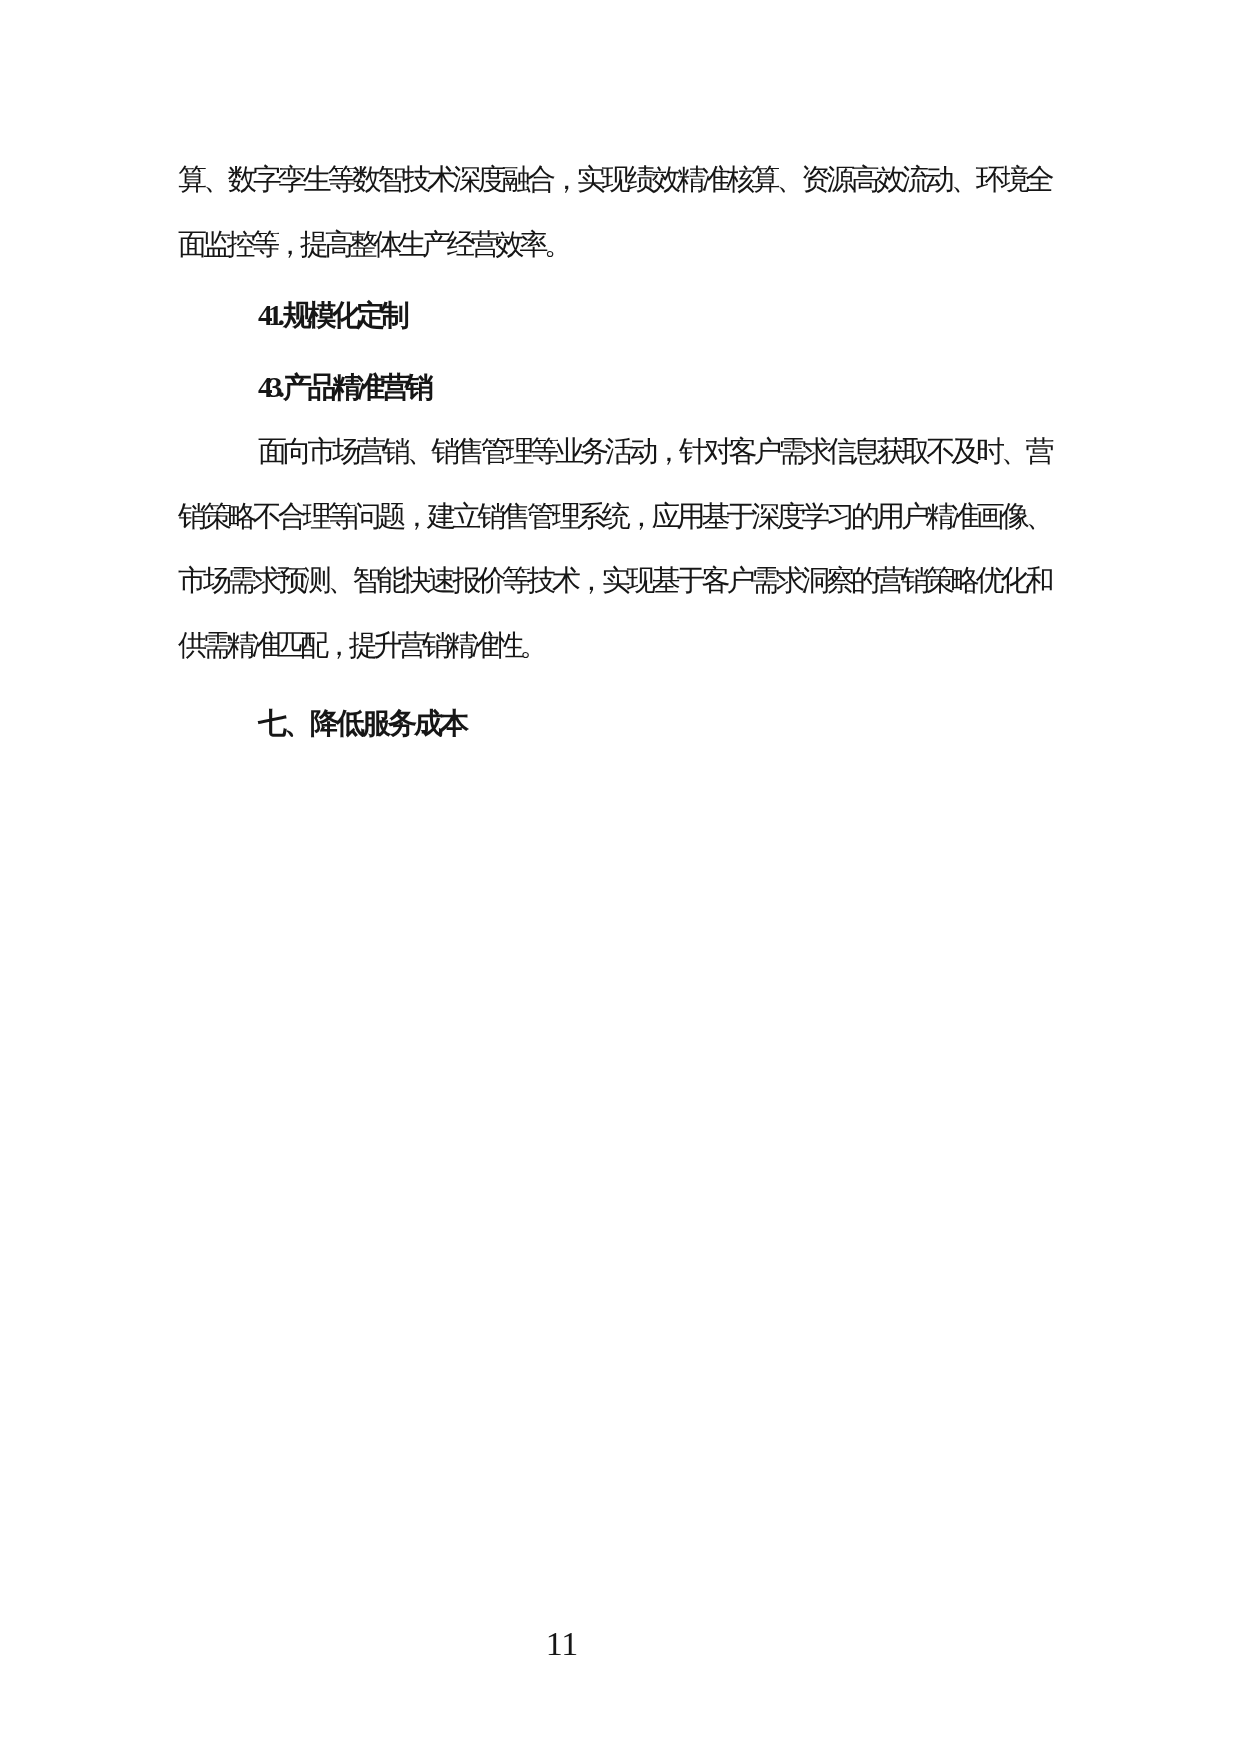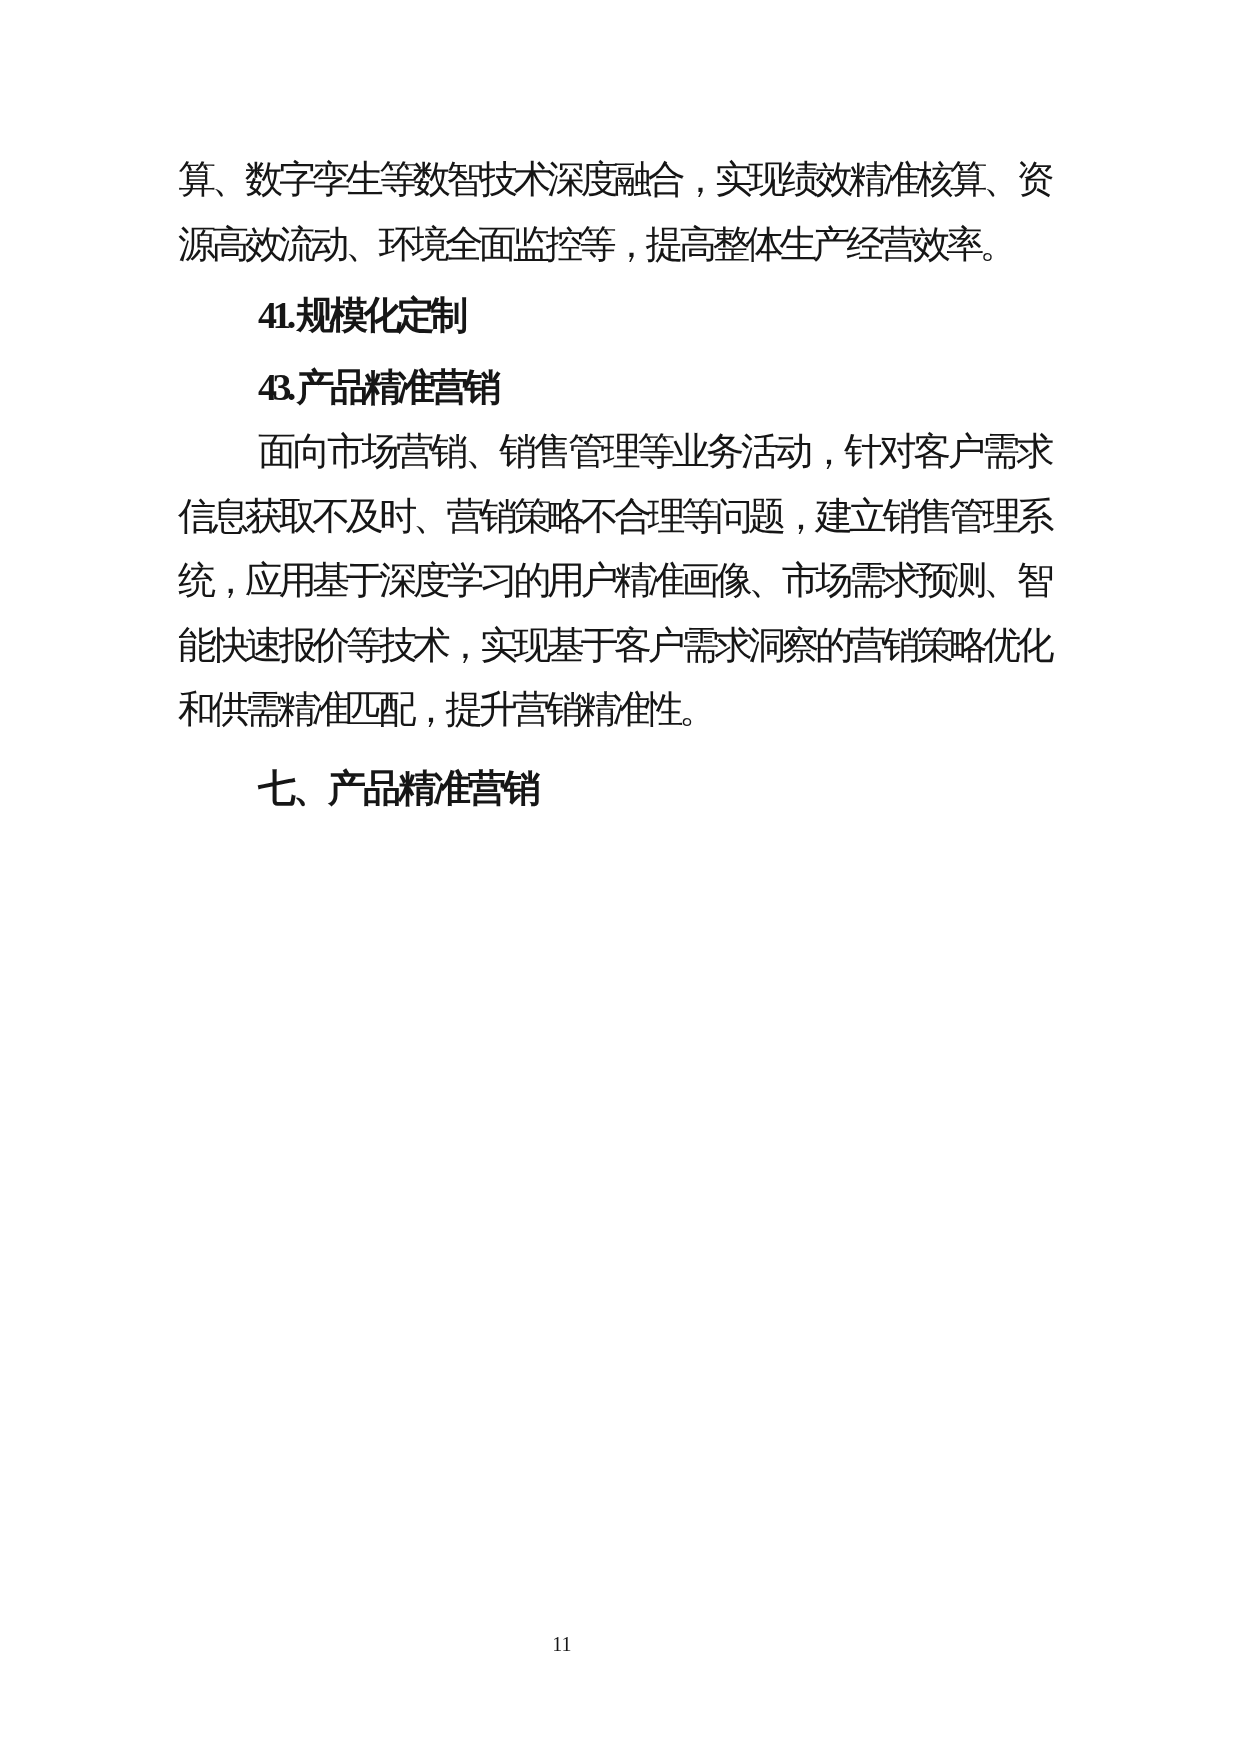--- a/index.html
+++ b/index.html
@@ -21,21 +21,21 @@
     top: 147px;
     width: 872px;
     font-size: 38px;
     line-height: 64.5px;
     letter-spacing: -4.6px;
     text-align: justify;
   }
   .doc p, .doc h2, .doc h3 {
     margin: 0;
     padding: 0;
-    font-size: 38px;
+    font-size: 29px;
     line-height: 64.5px;
     font-weight: normal;
   }
   .para {
     text-indent: 80px;
   }
   .cont {
     text-indent: 0;
   }
   .num-heading {
@@ -52,37 +52,37 @@
     font-family: "Liberation Sans", "DejaVu Sans", sans-serif;
     letter-spacing: -3px;
     text-align: left;
   }
   .page-number {
     position: absolute;
     top: 1624px;
     left: 0;
     width: 1124px;
     text-align: center;
-    font-size: 20px;
+    font-size: 34px;
     line-height: 40px;
     letter-spacing: 0;
     color: #161616;
   }
 </style>
 </head>
 <body>
 
 <main class="doc">
   <p class="cont">算、数字孪生等数智技术深度融合，实现绩效精准核算、资源高效流动、环境全面监控等，提高整体生产经营效率。</p>
 
   <h3 class="num-heading">41. 规模化定制</h3>
 
 
   <h3 class="num-heading">43. 产品精准营销</h3>
 
   <p class="para">面向市场营销、销售管理等业务活动，针对客户需求信息获取不及时、营销策略不合理等问题，建立销售管理系统，应用基于深度学习的用户精准画像、市场需求预测、智能快速报价等技术，实现基于客户需求洞察的营销策略优化和供需精准匹配，提升营销精准性。</p>
 
-  <h2 class="chapter-heading">七、产品精准营销</h2>
+  <h2 class="chapter-heading">七、降低服务成本</h2>
 
 
 </main>
 
 <footer class="page-number">11</footer>
 
 </body></html>

